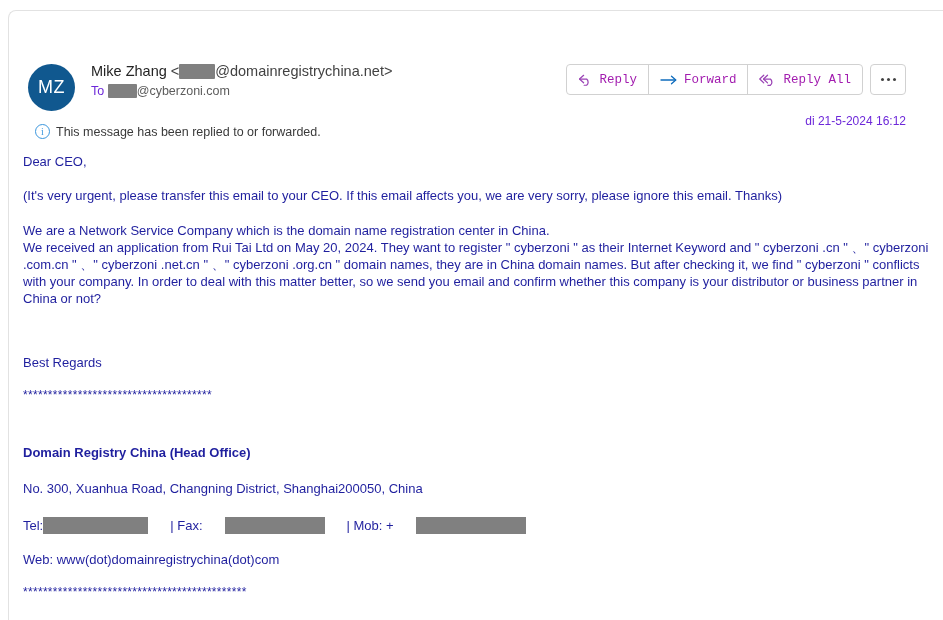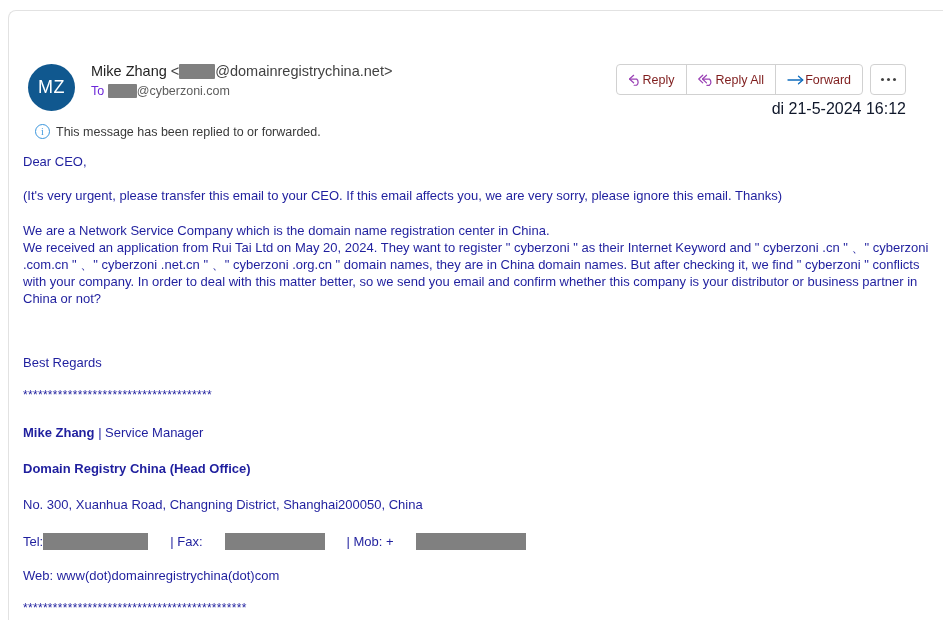--- a/index.html
+++ b/index.html
@@ -139,27 +139,28 @@
     border: 1px solid #d1d1d1;
     border-radius: 4px;
     background: #ffffff;
     height: 31px;
     box-sizing: border-box;
     overflow: hidden;
   }
   .tb-btn {
     display: flex;
     align-items: center;
+    gap: 6px;
     padding: 0 11px;
     background: transparent;
     border: none;
     border-right: 1px solid #d1d1d1;
-    font-family: Liberation Sans, sans-serif;
+    font-family: Liberation Mono, monospace;
     font-size: 12.5px;
-    color: #7f1d1d;
+    color: #a21caf;
     cursor: pointer;
     white-space: nowrap;
   }
   .tb-btn:last-child { border-right: none; }
   .tb-btn svg { display: block; }
 
   .overflow-btn {
     margin-left: 7px;
     width: 36px;
     height: 31px;
@@ -176,23 +177,23 @@
   .dot {
     width: 3px;
     height: 3px;
     border-radius: 50%;
     background: #424242;
   }
 
   .timestamp {
     position: absolute;
     right: 37px;
-    top: 89px;
-    font-size: 16px;
-    color: #0f172a;
+    top: 103px;
+    font-size: 12px;
+    color: #6d28d9;
     white-space: nowrap;
   }
 
   
   .body {
     position: absolute;
     left: 14px;
     top: 143px;
     right: 10px;
     font-family: "Liberation Sans", sans-serif;
@@ -261,42 +262,42 @@
       <div class="btn-group">
 
         <button class="tb-btn">
           <span>
             <svg width="15" height="14" viewBox="0 0 16 14" fill="none">
               <path d="M6 2 L1.6 6 L6 10" stroke="#9a42b5" stroke-width="1.3" fill="none" stroke-linecap="round" stroke-linejoin="round"></path>
               <path d="M1.8 6 H9.2 A4.2 4.2 0 0 1 9.2 12.6 H6.6" stroke="#9a42b5" stroke-width="1.3" fill="none" stroke-linecap="round"></path>
             </svg>
           </span>
           <span>Reply</span>
+        </button>
+
+        <button class="tb-btn">
+          <span>
+            <svg width="18" height="12" viewBox="0 0 18 12" fill="none">
+              <path d="M1 6 H15.5" stroke="#0f6cbd" stroke-width="1.3" stroke-linecap="round"></path>
+              <path d="M11.5 2.2 L15.8 6 L11.5 9.8" stroke="#0f6cbd" stroke-width="1.3" fill="none" stroke-linecap="round" stroke-linejoin="round"></path>
+            </svg>
+          </span>
+          <span>Forward</span>
         </button>
 
         <button class="tb-btn">
           <span>
             <svg width="18" height="14" viewBox="0 0 19 14" fill="none">
               <path d="M5 2 L0.8 6 L5 10" stroke="#9a42b5" stroke-width="1.3" fill="none" stroke-linecap="round" stroke-linejoin="round"></path>
               <path d="M9 2 L4.8 6 L9 10" stroke="#9a42b5" stroke-width="1.3" fill="none" stroke-linecap="round" stroke-linejoin="round"></path>
               <path d="M5 6 H12 A4.2 4.2 0 0 1 12 12.6 H9.4" stroke="#9a42b5" stroke-width="1.3" fill="none" stroke-linecap="round"></path>
             </svg>
           </span>
           <span>Reply All</span>
         </button>
-
-        <button class="tb-btn">
-          <span>
-            <svg width="18" height="12" viewBox="0 0 18 12" fill="none">
-              <path d="M1 6 H15.5" stroke="#0f6cbd" stroke-width="1.3" stroke-linecap="round"></path>
-              <path d="M11.5 2.2 L15.8 6 L11.5 9.8" stroke="#0f6cbd" stroke-width="1.3" fill="none" stroke-linecap="round" stroke-linejoin="round"></path>
-            </svg>
-          </span>
-          <span>Forward</span>
-        </button>
       </div>
 
       <div class="overflow-btn">
         <span class="dot"></span>
         <span class="dot"></span>
         <span class="dot"></span>
       </div>
     </div>
 
     <div class="timestamp">di 21-5-2024 16:12</div>
@@ -320,21 +321,20 @@
     <div class="gap-48"></div>
 
     <p>Best Regards</p>
 
     <div class="gap-16"></div>
 
     <p class="stars">**************************************</p>
 
     <div class="gap-22"></div>
 
-    <p><span class="bold">Mike Zhang</span><span> | Service Manager</span></p>
 
     <div class="gap-20"></div>
 
     <p class="bold">Domain Registry China (Head Office)</p>
 
     <div class="gap-20"></div>
 
     <p>No. 300, Xuanhua Road, Changning District, Shanghai200050, China</p>
 
     <div class="gap-20"></div>

